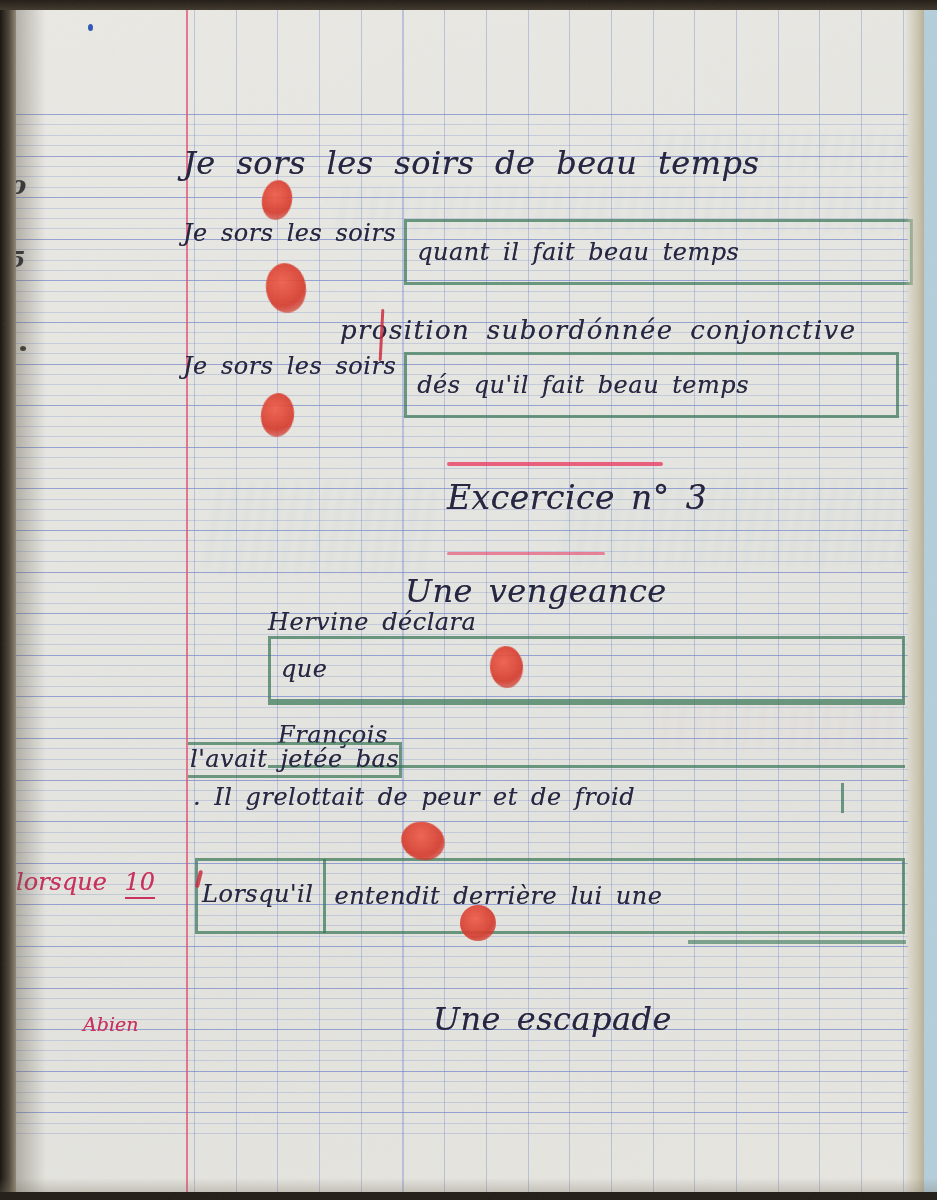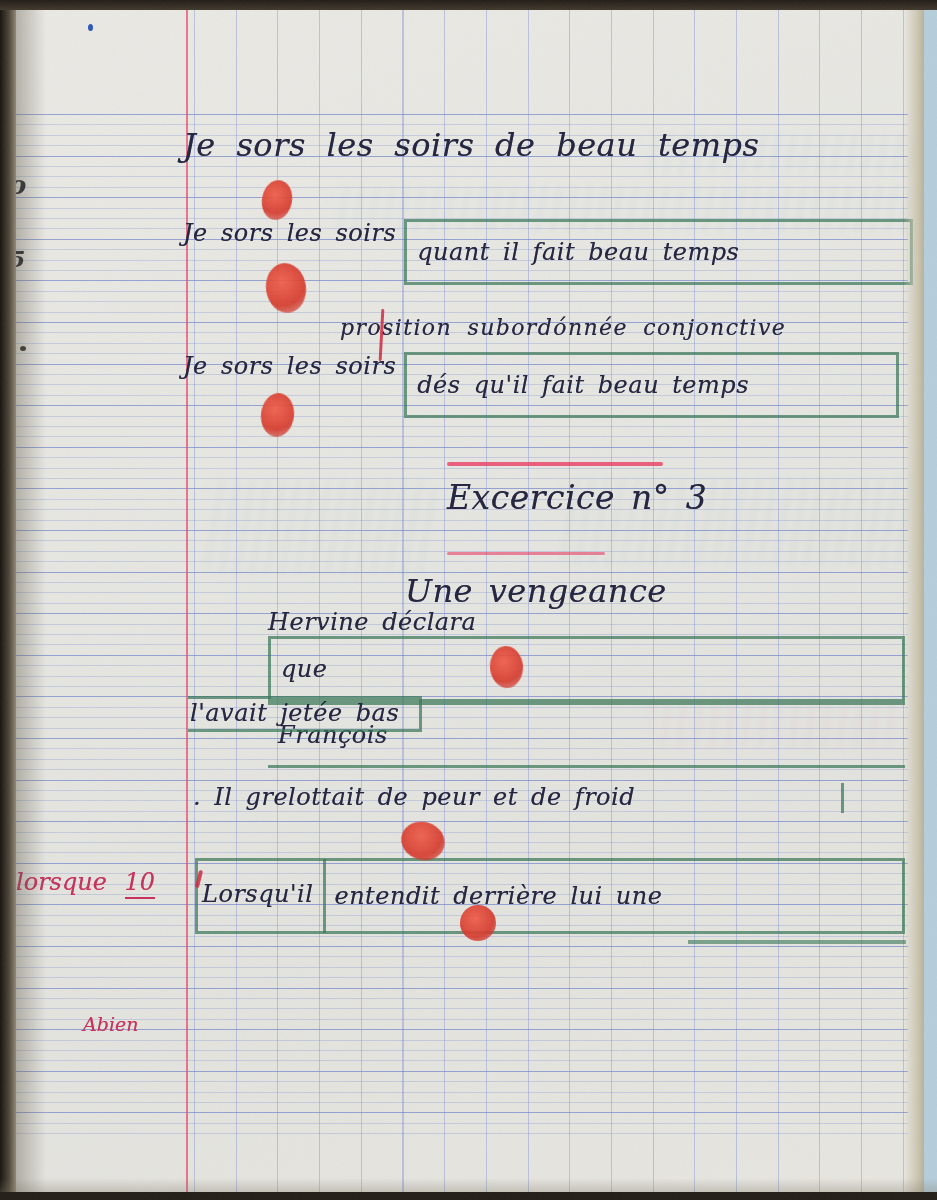--- a/index.html
+++ b/index.html
@@ -23,21 +23,21 @@
   .binding{left:0;top:0;width:16px;height:100%;background:linear-gradient(to right,#17130e,#4c4438 55%,#908876);}
   .binding-shadow{left:16px;top:0;width:30px;height:100%;background:linear-gradient(to right,rgba(90,84,70,.38),rgba(90,84,70,0));}
   .right-backing{right:0;top:0;width:13px;height:100%;background:#b5cedb;}
   .right-edge{right:13px;top:0;width:20px;height:100%;background:linear-gradient(to right,rgba(201,195,176,0),#cbc5b0 70%,#b7b19c);}
   .bottom-shade{left:0;bottom:8px;width:100%;height:14px;background:linear-gradient(rgba(120,112,95,0),rgba(120,112,95,.30));}
   
   .hw{position:absolute;white-space:nowrap;font-style:italic;color:#23233f;
       letter-spacing:.5px;word-spacing:5px;font-size:24px;
       text-shadow:0 0 .6px rgba(35,35,63,.55);}
   .row{display:flex;align-items:stretch;}
-  .t33{font-size:33px;} .t32{font-size:32px;} .t26{font-size:22px;letter-spacing:1.4px;word-spacing:7px;}
+  .t33{font-size:33px;} .t32{font-size:32px;} .t26{font-size:26px;letter-spacing:1.4px;word-spacing:7px;}
   
   .g  {border:3px solid rgba(56,118,86,.72);}
   .gtb{border-top:3px solid rgba(56,118,86,.72);border-bottom:3px solid rgba(56,118,86,.72);}
   .gtbr{border-top:3px solid rgba(56,118,86,.72);border-bottom:3px solid rgba(56,118,86,.72);border-right:3px solid rgba(56,118,86,.72);}
   .gr {border-right:3px solid rgba(56,118,86,.72);}
   .pad{padding:16px 10px;}
   .gline{position:absolute;background:rgba(56,118,86,.72);}
   
   .redline{position:absolute;background:rgba(235,55,95,.78);border-radius:2px;}
   .redmark{position:absolute;background:rgba(205,40,60,.85);border-radius:2px;}
@@ -63,21 +63,21 @@
   <div class="layer hlines"></div>
   <div class="layer vlines"></div>
   <div class="layer margin-line"></div>
 
   <div class="smudge" style="left:640px;top:133px;width:290px;height:42px;"></div>
   <div class="smudge" style="left:330px;top:185px;width:590px;height:48px;"></div>
   <div class="smudge" style="left:560px;top:478px;width:360px;height:88px;"></div>
   <div class="smudge" style="left:205px;top:480px;width:230px;height:95px;"></div>
   <div class="smudge pink" style="left:650px;top:695px;width:250px;height:55px;"></div>
 
-  <div class="hw t32" style="left:183px;top:126px;word-spacing:10px;">Je sors les soirs de beau temps</div>
+  <div class="hw t32" style="left:183px;top:144px;word-spacing:10px;">Je sors les soirs de beau temps</div>
 
   <div class="hw row" style="left:183px;top:219px;width:730px;">
     <span style="margin-right:8px;">Je sors les soirs</span>
     <span class="g pad" style="flex:1;">quant il fait beau temps</span>
   </div>
 
   <div class="hw t26" style="left:340px;top:315px;">prosition subordónnée conjonctive</div>
   <div class="redmark" style="left:380px;top:309px;width:3px;height:52px;transform:rotate(3deg);"></div>
 
   <div class="hw row" style="left:183px;top:352px;width:716px;">
@@ -91,36 +91,37 @@
 
   <div class="hw t32" style="left:405px;top:572px;">Une vengeance</div>
 
   <div class="hw row" style="left:268px;top:608px;width:637px;flex-direction:column;">
     <span style="margin-right:6px;">Hervine déclara</span>
     <span class="g pad">que</span>
     <span class="gtb pad" style="flex:1;">François</span>
   </div>
 
   <div class="hw" style="left:188px;top:696px;">
-    <span class="gtbr" style="display:inline-block;padding:0 20px 2px 2px;">l'avait jetée bas</span>
+    <span class="gtbr" style="display:inline-block;padding:0 0 2px 2px;margin-top:46px;">l'avait jetée bas</span>
   </div>
 
 
   <div class="hw" style="left:193px;top:783px;">
     <span class="gr" style="display:inline-block;min-width:648px;padding-bottom:2px;">. Il grelottait de peur et de froid</span>
   </div>
 
   <div class="hw row g" style="left:195px;top:858px;width:704px;height:70px;align-items:center;">
     <span class="gr" style="padding:0 10px 4px 4px;height:100%;display:flex;align-items:center;">Lorsqu'il</span>
     <span style="padding-left:8px;">entendit derrière lui une</span>
   </div>
   <div class="redmark" style="left:197px;top:870px;width:4px;height:18px;transform:rotate(14deg);"></div>
   <div class="gline" style="left:688px;top:940px;width:218px;height:4px;opacity:.85;"></div>
 
 
+  <div class="hw t32" style="left:433px;top:1000px;">Une escapade</div>
 
   <div class="margin-note" style="left:16px;top:868px;">
     <span>lorsque</span>
     <span class="u-red" style="margin-left:10px;">10</span>
   </div>
   <div class="margin-note" style="left:83px;top:1013px;font-size:19px;">Abien</div>
 
   <div class="blot" style="left:262px;top:180px;width:30px;height:40px;transform:rotate(10deg);"></div>
   <div class="blot" style="left:266px;top:263px;width:40px;height:50px;transform:rotate(-8deg);"></div>
   <div class="blot" style="left:261px;top:393px;width:33px;height:44px;transform:rotate(6deg);"></div>

